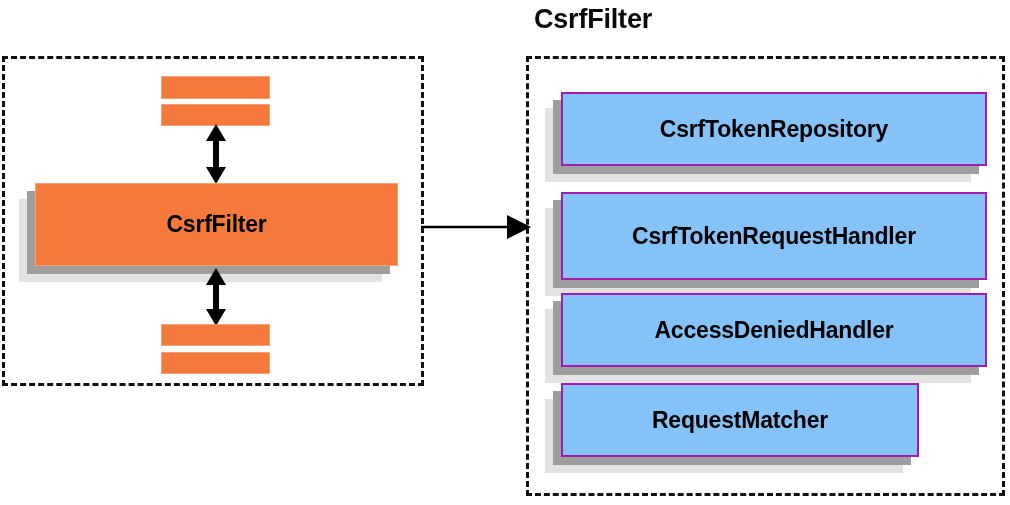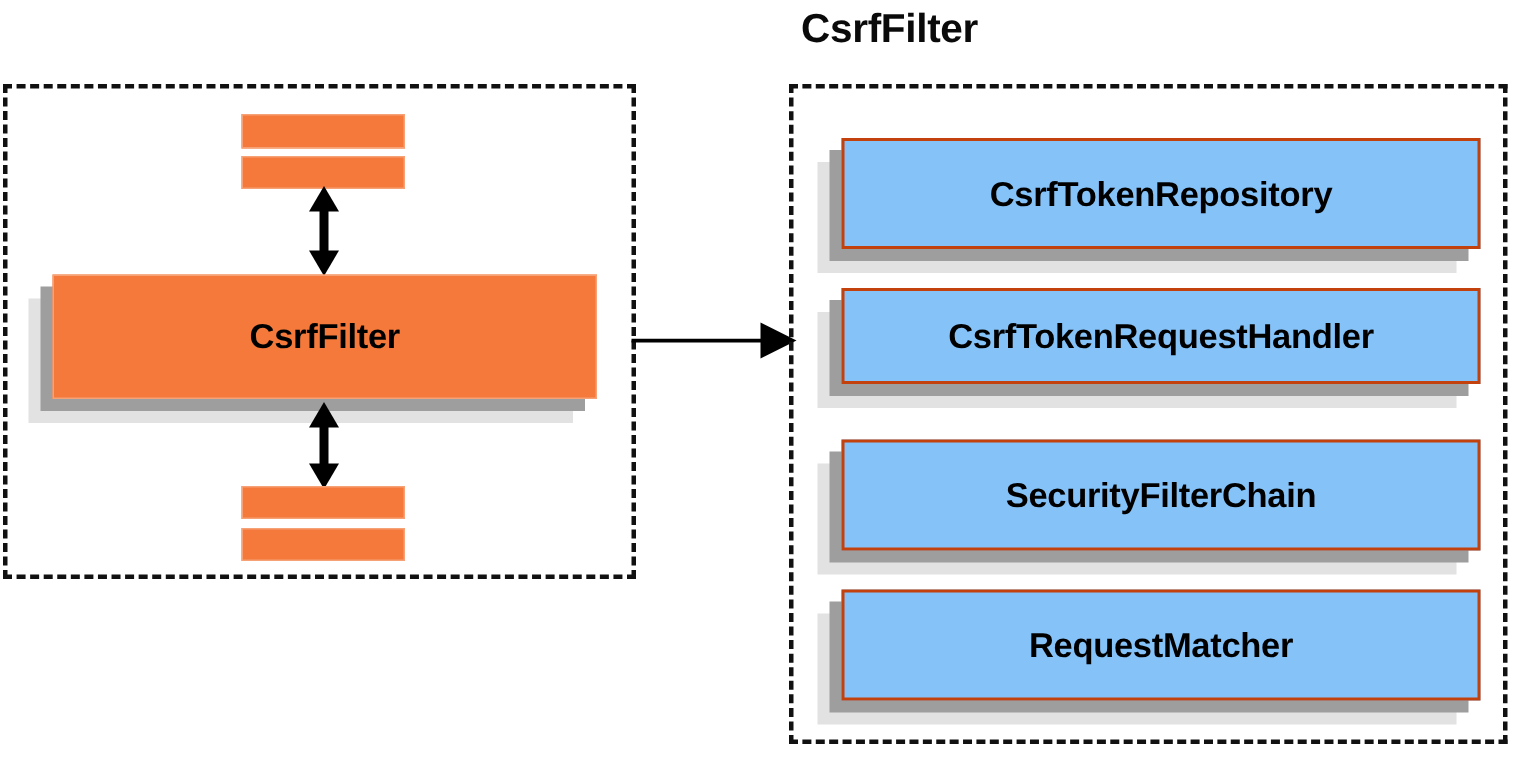--- a/index.html
+++ b/index.html
@@ -48,21 +48,21 @@
   .stack .sh-dark{transform:translate(-8px,8px);background:#9e9e9e;}
 
   
   .face.orange{
     background:#f4793b;
     border:1px solid #f7a276;
   }
   
   .face.blue{
     background:#85c2f8;
-    border:2px solid #c2410c;
+    border:2px solid #a21caf;
   }
   .face .caption{
     display:flex;align-items:center;justify-content:center;
     width:100%;height:100%;
     font-weight:bold;
     color:#000000;
     font-size:23px;
     letter-spacing:-0.2px;
     white-space:nowrap;
   }
@@ -124,37 +124,37 @@
   <div class="group-box" id="group-right"></div>
 
   <div class="stack" style="left:561px;top:92px;width:426px;height:74px;">
     <div class="sh-light"></div>
     <div class="sh-dark"></div>
     <div class="face blue">
       <span class="caption">CsrfTokenRepository</span>
     </div>
   </div>
 
-  <div class="stack" style="left:561px;top:192px;width:426px;height:64px;">
+  <div class="stack" style="left:561px;top:192px;width:426px;height:88px;">
     <div class="sh-light"></div>
     <div class="sh-dark"></div>
     <div class="face blue">
       <span class="caption">CsrfTokenRequestHandler</span>
     </div>
   </div>
 
   <div class="stack" style="left:561px;top:293px;width:426px;height:74px;">
     <div class="sh-light"></div>
     <div class="sh-dark"></div>
     <div class="face blue">
-      <span class="caption">SecurityFilterChain</span>
+      <span class="caption">AccessDeniedHandler</span>
     </div>
   </div>
 
-  <div class="stack" style="left:561px;top:393px;width:426px;height:74px;">
+  <div class="stack" style="left:561px;top:383px;width:358px;height:74px;">
     <div class="sh-light"></div>
     <div class="sh-dark"></div>
     <div class="face blue">
       <span class="caption">RequestMatcher</span>
     </div>
   </div>
 
 </div>
 
 </body></html>

